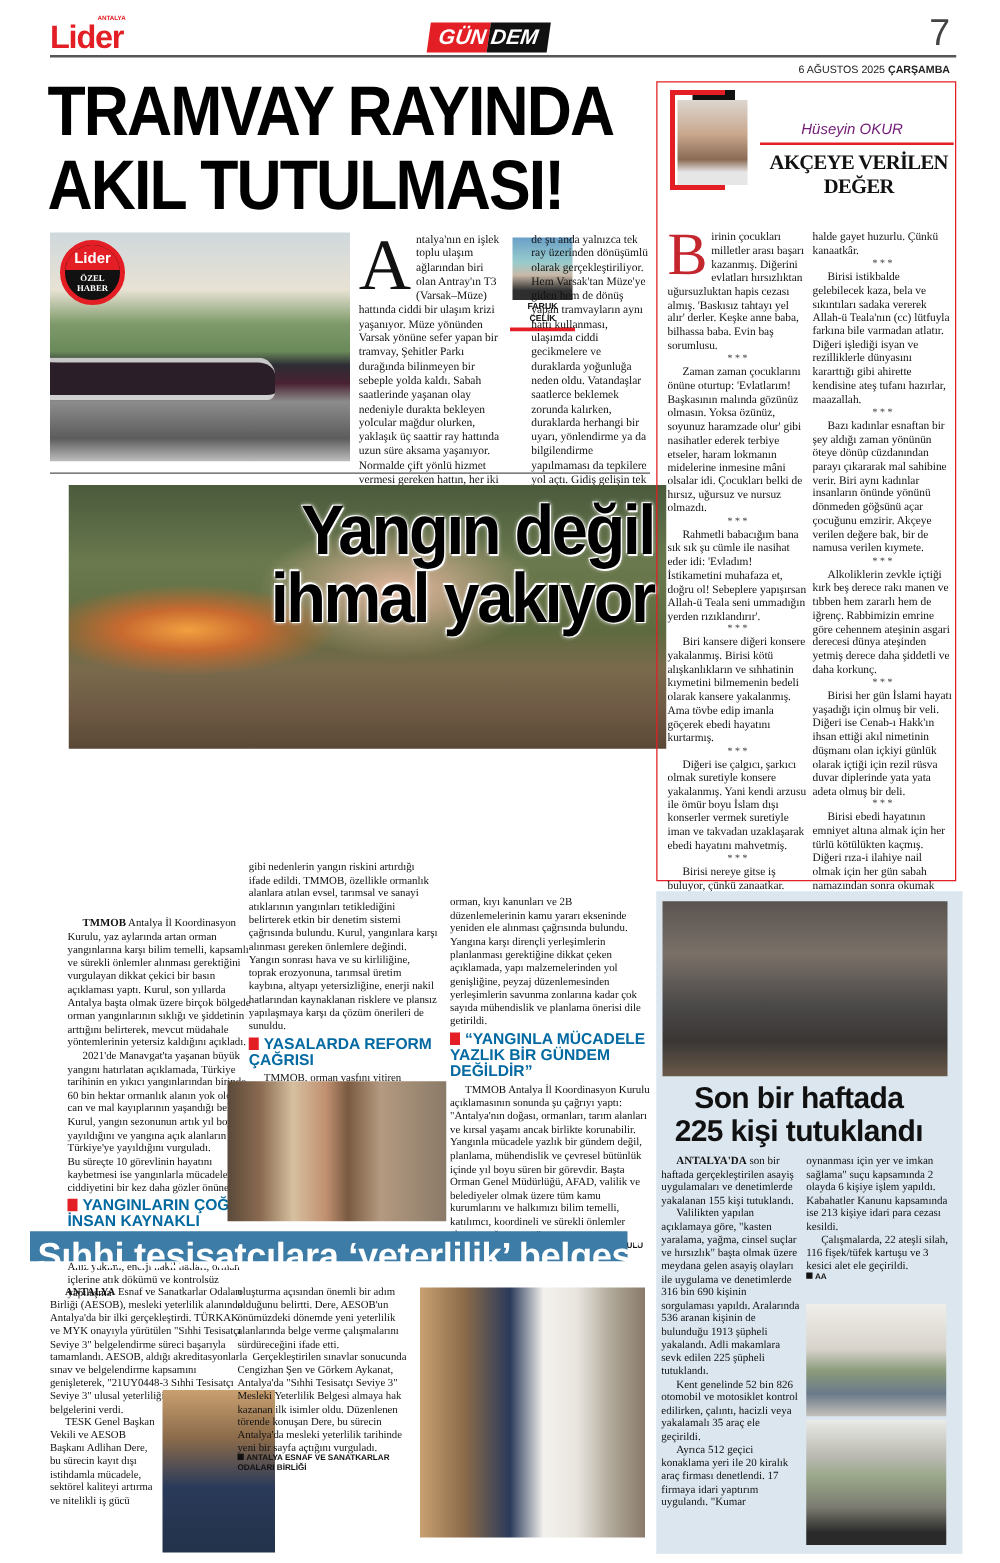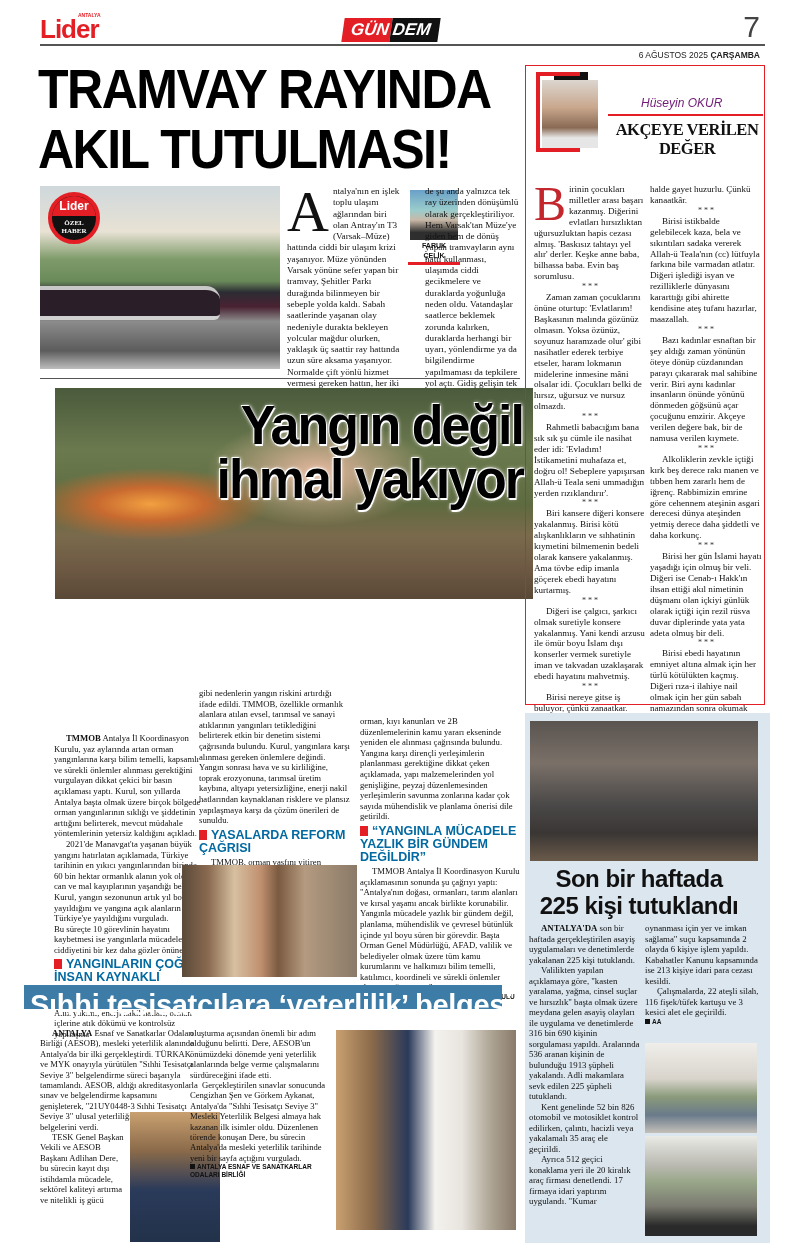--- a/index.html
+++ b/index.html
@@ -171,21 +171,21 @@
   </div>
 </div>
 
 <div class="abs blue-panel">
   <div class="police-photo"></div>
   <div class="police-hl">
     <div>Son bir haftada</div>
     <div>225 kişi tutuklandı</div>
   </div>
   <div class="police-body" style="left:4px;top:210px;width:112px;">
-    <p class="in"><b>ANTALYA'DA</b><span> son bir haftada gerçekleştirilen asayiş uygulamaları ve denetimlerde yakalanan 225 kişi tutuklandı.</span></p>
+    <p class="in"><b>ANTALYA'DA</b><span> son bir haftada gerçekleştirilen asayiş uygulamaları ve denetimlerde yakalanan 155 kişi tutuklandı.</span></p>
     <p class="in">Valilikten yapılan açıklamaya göre, "kasten yaralama, yağma, cinsel suçlar ve hırsızlık" başta olmak üzere meydana gelen asayiş olayları ile uygulama ve denetimlerde 316 bin 690 kişinin sorgulaması yapıldı. Aralarında 536 aranan kişinin de bulunduğu 1913 şüpheli yakalandı. Adli makamlara sevk edilen 225 şüpheli tutuklandı.</p>
     <p class="in">Kent genelinde 52 bin 826 otomobil ve motosiklet kontrol edilirken, çalıntı, hacizli veya yakalamalı 35 araç ele geçirildi.</p>
     <p class="in">Ayrıca 512 geçici konaklama yeri ile 20 kiralık araç firması denetlendi. 17 firmaya idari yaptırım uygulandı. "Kumar</p>
   </div>
   <div class="police-body" style="left:120px;top:210px;width:118px;">
     <p>oynanması için yer ve imkan sağlama" suçu kapsamında 2 olayda 6 kişiye işlem yapıldı. Kabahatler Kanunu kapsamında ise 213 kişiye idari para cezası kesildi.</p>
     <p class="in">Çalışmalarda, 22 ateşli silah, 116 fişek/tüfek kartuşu ve 3 kesici alet ele geçirildi.</p>
     <div class="credit"><span class="sq"></span><span>AA</span></div>
   </div>
   <div class="photo-a"></div>

